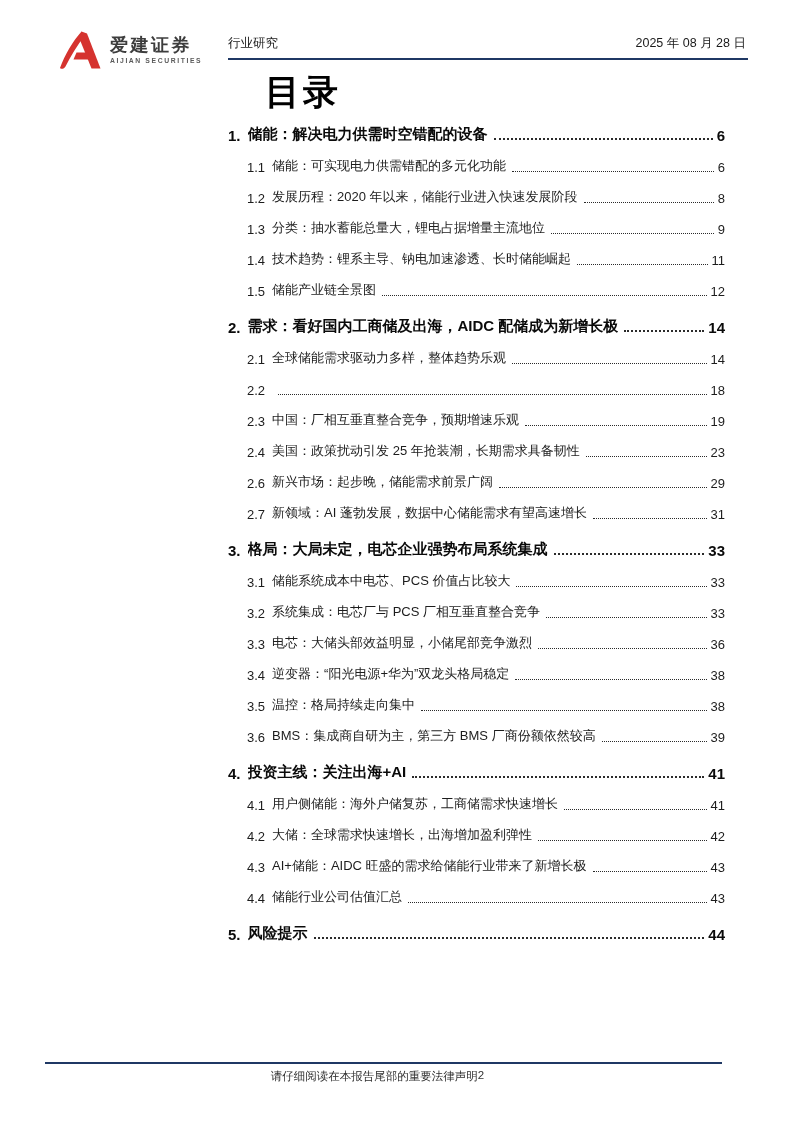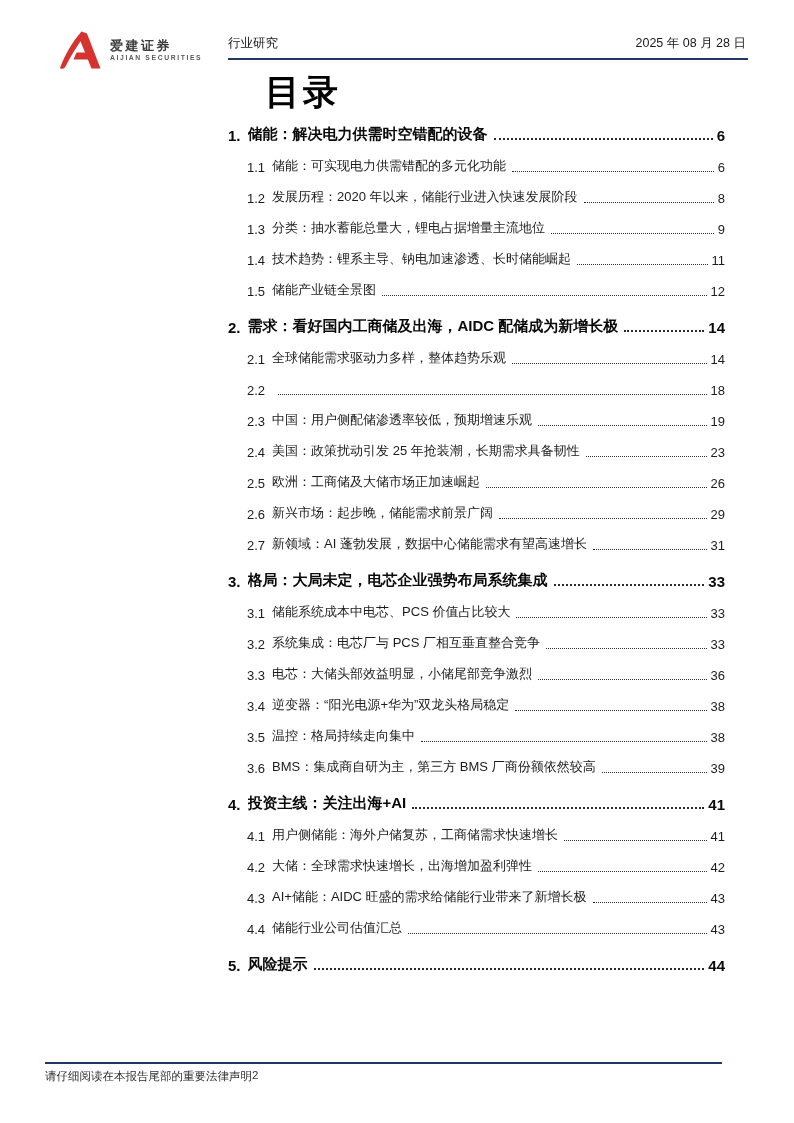--- a/index.html
+++ b/index.html
@@ -6,21 +6,21 @@
   html,body { background:#e8e8e8; }
   body { font-family:"Liberation Sans","DejaVu Sans",sans-serif; }
   .page {
     position:relative; width:794px; height:1123px; margin:0 auto;
     background:#ffffff; color:#111; overflow:hidden;
   }
 
   
   .brand { position:absolute; left:57px; top:29px; display:flex; align-items:center; }
   .brand svg { display:block; margin-right:7px; }
-  .brand-cn { font-size:13px; font-weight:bold; color:#3d3d3d; letter-spacing:2.5px; line-height:1.05; }
+  .brand-cn { font-size:18px; font-weight:bold; color:#3d3d3d; letter-spacing:2.5px; line-height:1.05; }
   .brand-en { font-size:6.8px; font-weight:bold; color:#5a5a5a; letter-spacing:1.6px; margin-top:2px; }
 
   .header-block { position:absolute; left:228px; top:35px; width:520px; }
   .header-row { display:flex; justify-content:space-between; align-items:center; font-size:12.5px; color:#1a1a1a; padding:0 2px 6px 0; }
   .header-rule { border-bottom:2.5px solid #1f3864; }
 
   
   .toc { position:absolute; left:228px; top:77px; width:497px; }
   .toc-heading { font-size:35px; font-weight:bold; color:#000; letter-spacing:3px; margin-left:37px; line-height:30px; }
 
@@ -32,21 +32,21 @@
 
   .toc-row.level1 { margin-top:16px; height:21px; font-size:15px; font-weight:bold; color:#0a0a0a; }
   .toc-row.level1 .leader { border-bottom-width:2.4px; margin-bottom:4px; }
 
   .toc-row.level2 { margin:15px 0 0 19px; height:16px; font-size:13px; font-weight:normal; color:#1c1c1c; }
   .toc-row.level2 .leader { border-bottom-width:1.7px; }
 
   
   .footer { position:absolute; left:45px; top:1062px; width:677px; }
   .footer-rule { border-bottom:2px solid #1f3864; }
-  .footer-row { display:flex; justify-content:flex-start; padding-top:5px; font-size:11.5px; color:#2e2e2e; }
+  .footer-row { display:flex; justify-content:center; padding-top:5px; font-size:11.5px; color:#2e2e2e; }
   .footer-row .pageno { padding-right:12px; color:#333; }
 </style>
 </head>
 <body>
 
 <div class="page">
 
   <header>
     <div class="brand">
       <svg width="46" height="42" viewBox="0 0 46 42" aria-hidden="true">
@@ -120,35 +120,29 @@
           <span class="leader"></span>
           <span class="toc-page">14</span>
         </div>
         <div class="toc-row level2">
           <span class="toc-num">2.2</span>
           <span class="leader"></span>
           <span class="toc-page">18</span>
         </div>
         <div class="toc-row level2">
           <span class="toc-num">2.3</span>
-          <span class="toc-title-text">中国：用户侧配储渗透率较低，预期增速乐观</span>
+          <span class="toc-title-text">中国：厂相互垂直整合竞争，预期增速乐观</span>
           <span class="leader"></span>
           <span class="toc-page">19</span>
         </div>
         <div class="toc-row level2">
           <span class="toc-num">2.4</span>
           <span class="toc-title-text">美国：政策扰动引发 25 年抢装潮，长期需求具备韧性</span>
           <span class="leader"></span>
           <span class="toc-page">23</span>
-        </div>
-        <div class="toc-row level2">
-          <span class="toc-num">2.5</span>
-          <span class="toc-title-text">欧洲：工商储及大储市场正加速崛起</span>
-          <span class="leader"></span>
-          <span class="toc-page">26</span>
         </div>
         <div class="toc-row level2">
           <span class="toc-num">2.6</span>
           <span class="toc-title-text">新兴市场：起步晚，储能需求前景广阔</span>
           <span class="leader"></span>
           <span class="toc-page">29</span>
         </div>
         <div class="toc-row level2">
           <span class="toc-num">2.7</span>
           <span class="toc-title-text">新领域：AI 蓬勃发展，数据中心储能需求有望高速增长</span>

